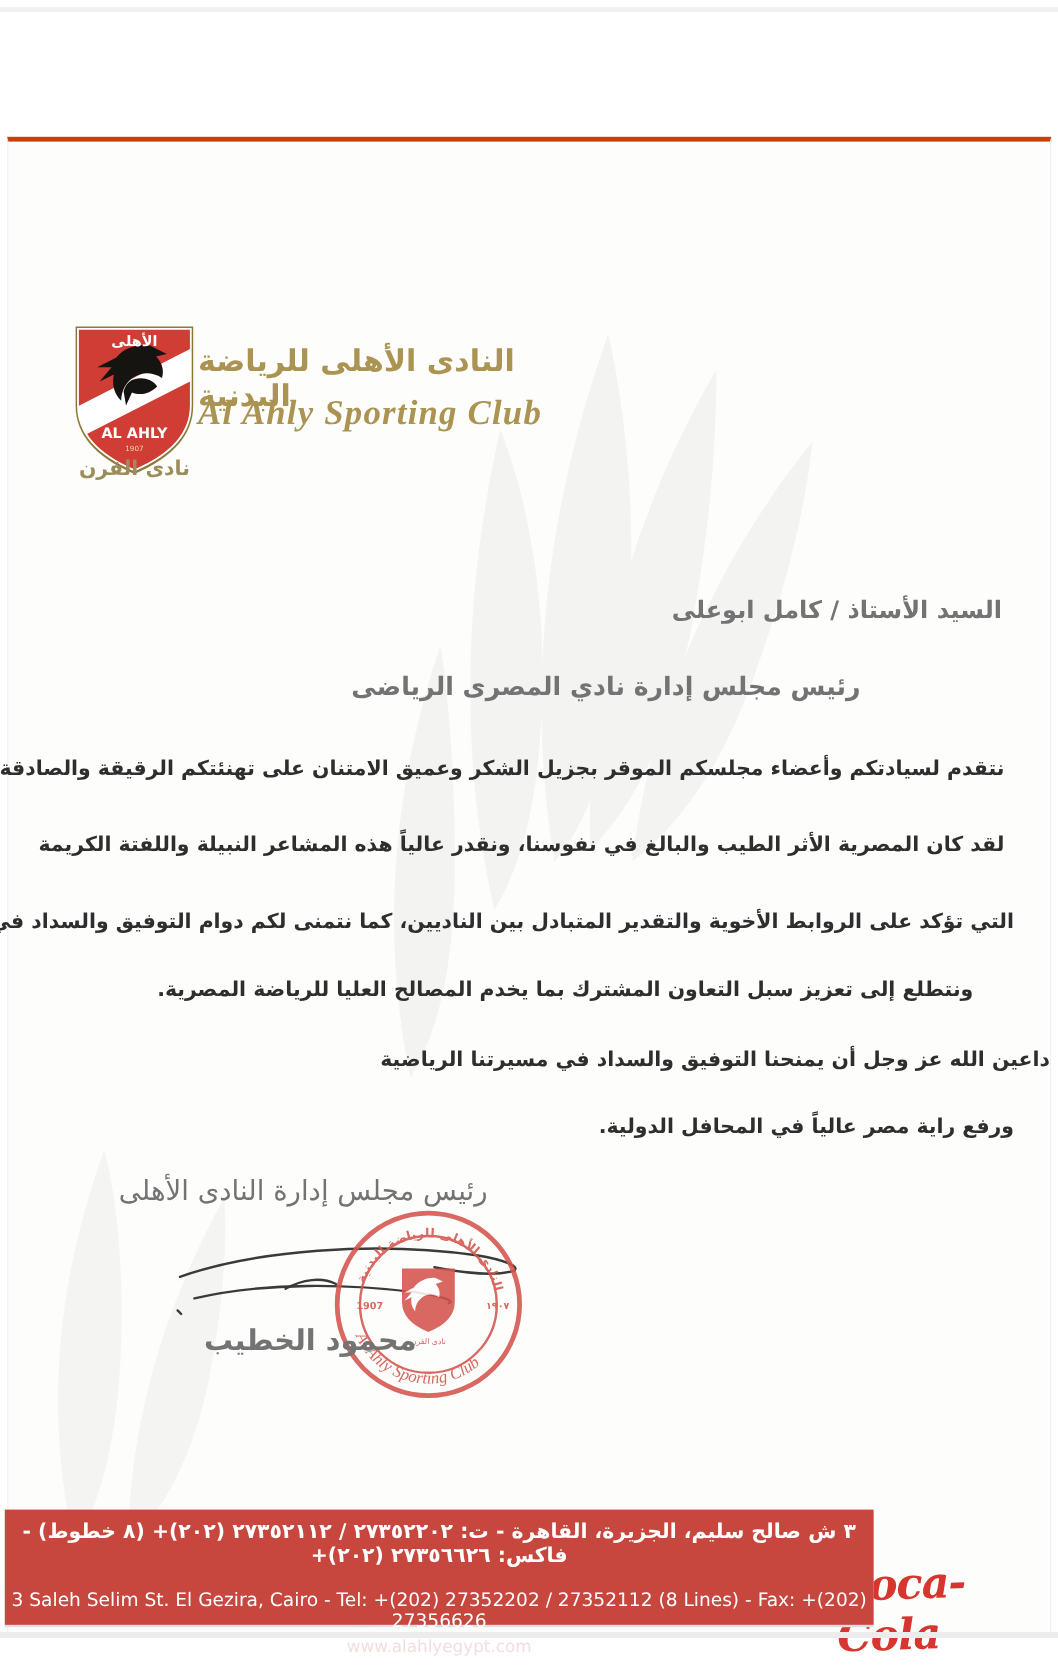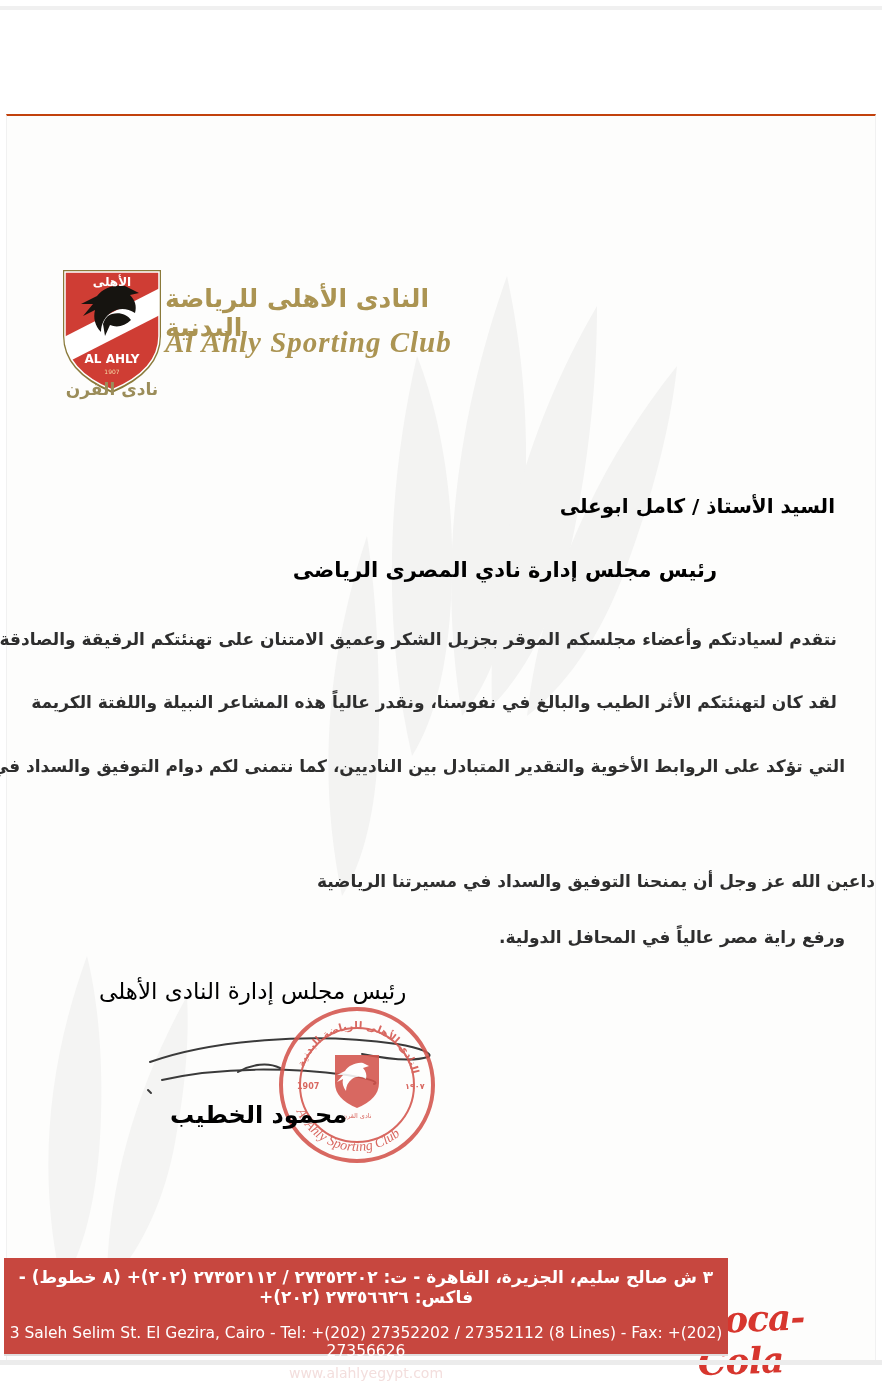--- a/index.html
+++ b/index.html
@@ -1,37 +1,37 @@
 <!DOCTYPE html>
 <html lang="ar"><head>
 <meta charset="utf-8">
 <style>
   * { margin:0; padding:0; box-sizing:border-box; }
   html,body { background:#ffffff; }
   body { font-family:"DejaVu Sans", sans-serif; }
   .shot { position:relative; width:882px; height:1400px; overflow:hidden; background:#ffffff; margin:0 auto; }
   .top-strip { position:absolute; left:0; top:6px; width:882px; height:4px; background:#f0f0f0; }
   .page { position:absolute; left:6px; top:114px; width:870px; height:1248px; background:#fdfdfc;
-          border-top:2px solid #c2410c; border-left:1px solid #f1f1f1; border-right:1px solid #f1f1f1; }
+          border-top:4px solid #c2410c; border-left:1px solid #f1f1f1; border-right:1px solid #f1f1f1; }
   .bottom-strip { position:absolute; left:0; top:1360px; width:882px; height:5px; background:#ececec; }
 
   .watermark { position:absolute; left:200px; top:120px; pointer-events:none; }
   .watermark2 { position:absolute; left:-40px; top:820px; pointer-events:none; }
 
   
   .logo-wrap { position:absolute; left:50px; top:150px; width:110px; }
   .logo-caption { position:absolute; left:46px; top:263px; width:118px; text-align:center;
                   color:#9b8d5a; font-size:17px; font-weight:bold; }
   .gold-ar { position:absolute; left:158px; top:168px; width:310px; color:#ab9452; font-size:25px;
              font-weight:bold; direction:rtl; text-align:left; }
   .gold-en { position:absolute; left:158px; top:210px; color:#ab9452; font-size:29px;
              font-family:"Liberation Serif", serif; font-style:italic; font-weight:bold; letter-spacing:1px; }
 
   
-  .ar { direction:rtl; white-space:nowrap; color:#000000; }
+  .ar { direction:rtl; white-space:nowrap; color:#737373; }
   .recipient   { position:absolute; right:40px;  top:378px; font-size:20px; font-weight:bold; }
   .recipient-t { position:absolute; right:158px; top:442px; font-size:21px; font-weight:bold; }
   .bline { position:absolute; font-size:17px; font-weight:bold; color:#2e2e2e; }
   .bl0 { right:38px; top:513px; }
   .bl1 { right:38px; top:576px; }
   .bl2 { right:30px; top:640px; }
   .bl3 { left:0; right:0; top:697px; text-align:center; padding-left:60px; }
   .bl4 { left:16px; right:0; top:755px; text-align:right; padding-left:40px; }
   .bl5 { left:0; right:0; top:811px; padding-right:30px; }
   .sender-title { position:absolute; left:92px; top:862px; font-size:23px; font-weight:normal; }
@@ -120,22 +120,23 @@
       <text x="55" y="108" text-anchor="middle" font-size="6" fill="#f3d9a5">1907</text>
     </svg>
     <div class="logo-caption">نادى القرن</div>
 
     <div class="gold-ar">النادى الأهلى للرياضة البدنية</div>
     <div class="gold-en">Al Ahly Sporting Club</div>
 
     <div class="ar recipient">السيد الأستاذ / كامل ابوعلى</div>
     <div class="ar bline bl0">نتقدم لسيادتكم وأعضاء مجلسكم الموقر بجزيل الشكر وعميق الامتنان على تهنئتكم الرقيقة والصادقة</div>
     <div class="ar recipient-t">رئيس مجلس إدارة نادي المصرى الرياضى</div>
-    <div class="ar bline bl1">لقد كان لتهنئتكم الأثر الطيب والبالغ في نفوسنا، ونقدر عالياً هذه المشاعر النبيلة واللفتة الكريمة</div>
+    <div class="ar bline bl1">لقد كان المصرية الأثر الطيب والبالغ في نفوسنا، ونقدر عالياً هذه المشاعر النبيلة واللفتة الكريمة</div>
     <div class="ar bline bl2">التي تؤكد على الروابط الأخوية والتقدير المتبادل بين الناديين، كما نتمنى لكم دوام التوفيق والسداد في مسيرتكم</div>
+    <div class="ar bline bl3">ونتطلع إلى تعزيز سبل التعاون المشترك بما يخدم المصالح العليا للرياضة المصرية.</div>
     <div class="ar bline bl4">داعين الله عز وجل أن يمنحنا التوفيق والسداد في مسيرتنا الرياضية</div>
     <div class="ar bline bl5">ورفع راية مصر عالياً في المحافل الدولية.</div>
     <div class="ar sender-title">رئيس مجلس إدارة النادى الأهلى</div>
 
     <svg class="signature" width="310" height="75" viewBox="0 0 310 75">
       <g fill="none" stroke="#3a3a3a" stroke-width="2" stroke-linecap="round">
         <path d="M8 34 C70 12 170 4 255 16 C280 20 292 26 286 29 C270 34 240 30 220 26"></path>
         <path d="M20 52 C80 38 150 40 205 47 C225 50 238 54 232 56"></path>
         <path d="M6 62 L9 65"></path>
         <path d="M96 44 C110 36 126 34 138 40"></path>

